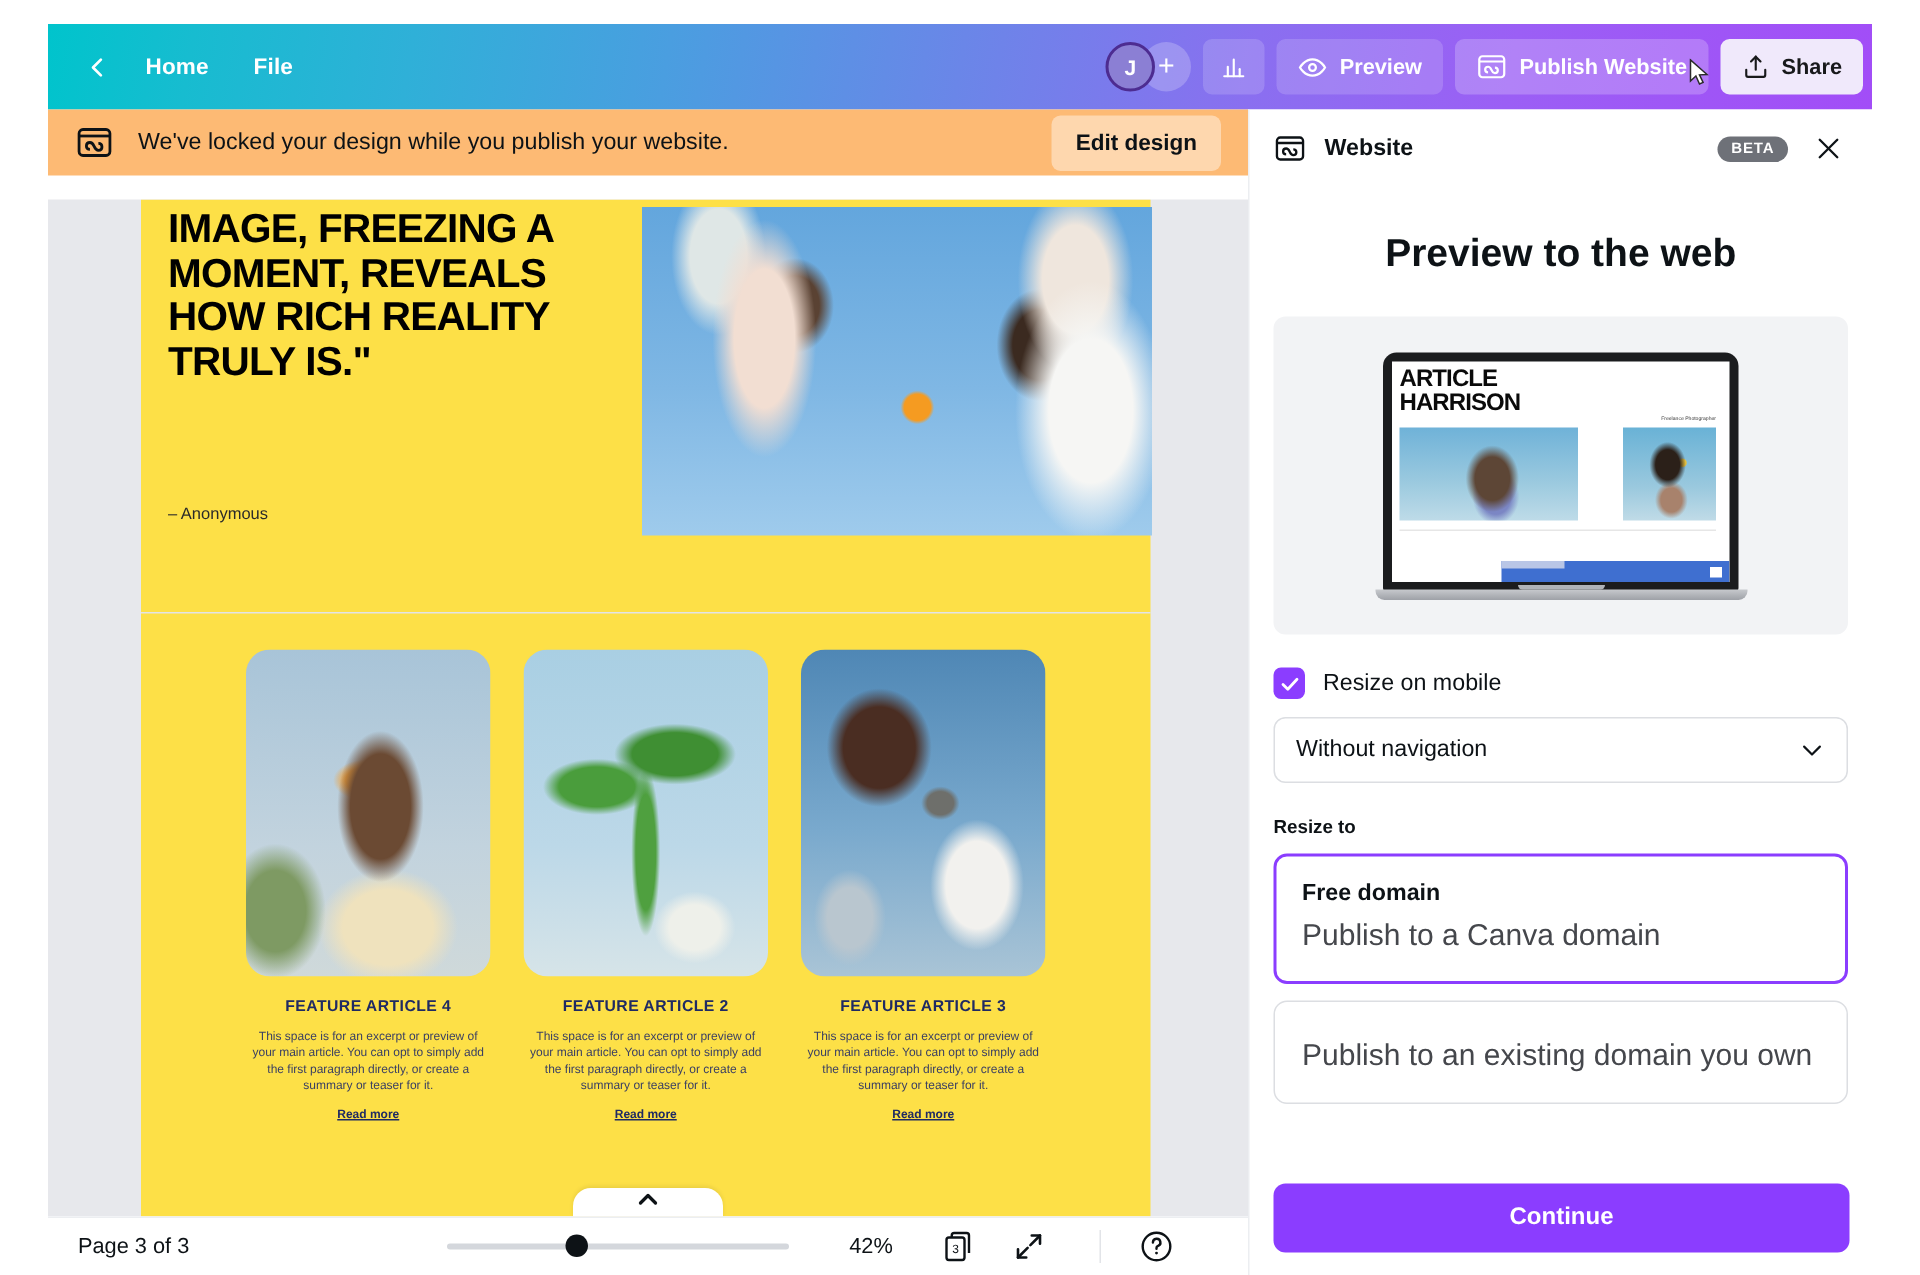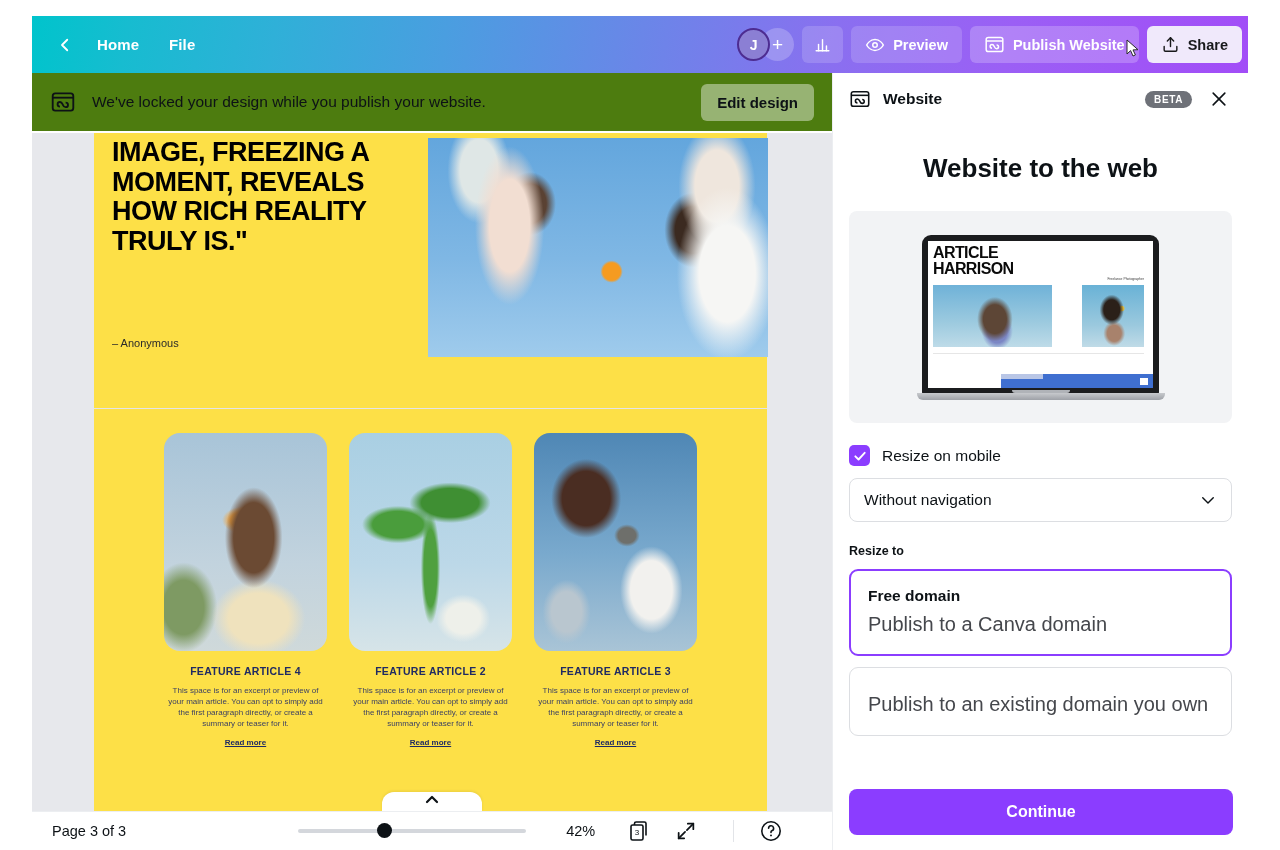--- a/index.html
+++ b/index.html
@@ -74,22 +74,22 @@
   }
   .pill-btn.bright { background: rgba(255,255,255,.22); }
   .pill-btn.share {
     background: #f0e9fb; color: #18191b;
   }
   .cursor-arrow { position: absolute; right: -2px; top: 13px; pointer-events:none; }
 
   
   #notice {
     position: absolute; left: 0; top: 57px;
-    width: 800px; height: 58px;
-    background: #4d7c0f;
+    width: 800px; height: 44px;
+    background: #fdba74;
     display: flex; align-items: center;
     padding: 0 18px;
   }
   #notice .n-icon { width: 26px; height: 26px; flex: 0 0 auto; }
   #notice .n-text {
     margin-left: 16px; font-size: 15.5px; color: #0d1216;
   }
   #notice .n-btn {
     margin-left: auto; background: rgba(255,255,255,.42);
     color: #0d1216; font-size: 15px; font-weight: bold;
@@ -499,21 +499,21 @@
       <div class="rp-title">Website</div>
       <div class="beta-badge">BETA</div>
       <div class="close-x">
         <svg width="20" height="20" viewBox="0 0 24 24" fill="none" stroke="#0d1216" stroke-width="1.9" stroke-linecap="round">
           <line x1="5" y1="5" x2="19" y2="19"></line>
           <line x1="19" y1="5" x2="5" y2="19"></line>
         </svg>
       </div>
     </div>
 
-    <div class="rp-h1">Website to the web</div>
+    <div class="rp-h1">Preview to the web</div>
 
     <div class="preview-box">
       <div class="laptop">
         <div class="laptop-screen">
           <div class="laptop-inner">
             <div class="mock-name">
               <div>ARTICLE</div>
               <div>HARRISON</div>
             </div>
             <div class="mock-sub">Freelance Photographer</div>

